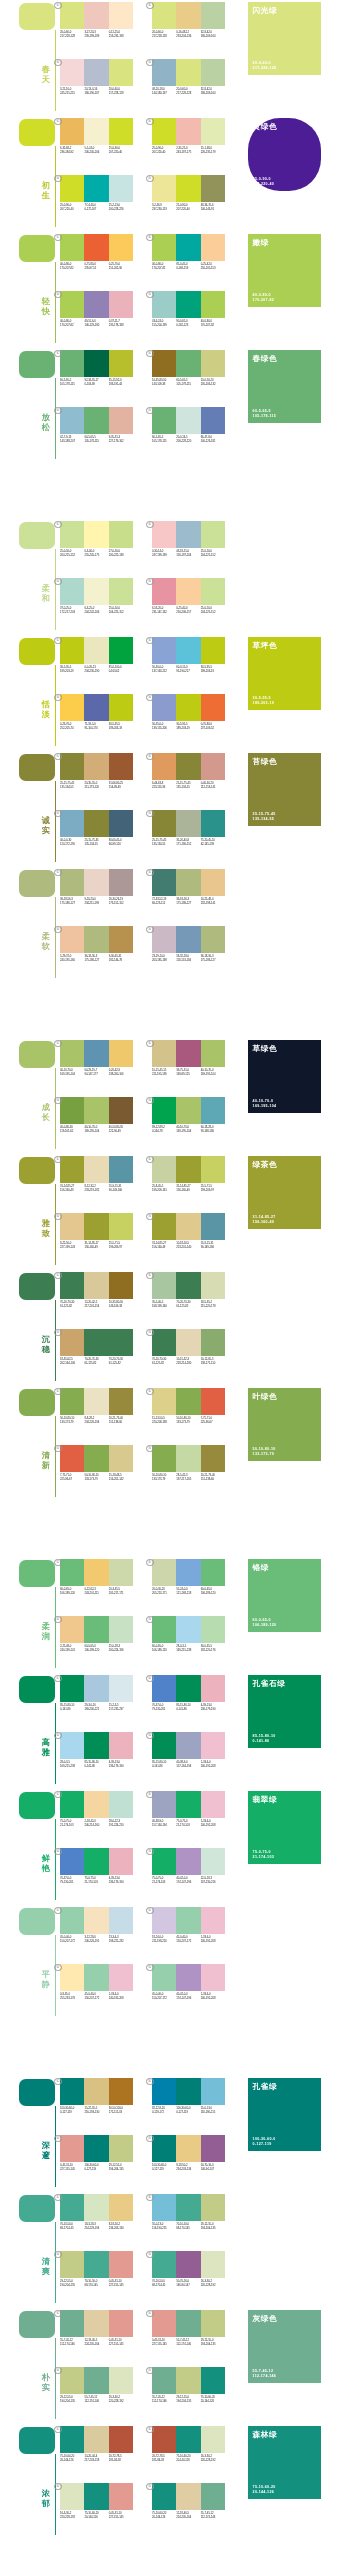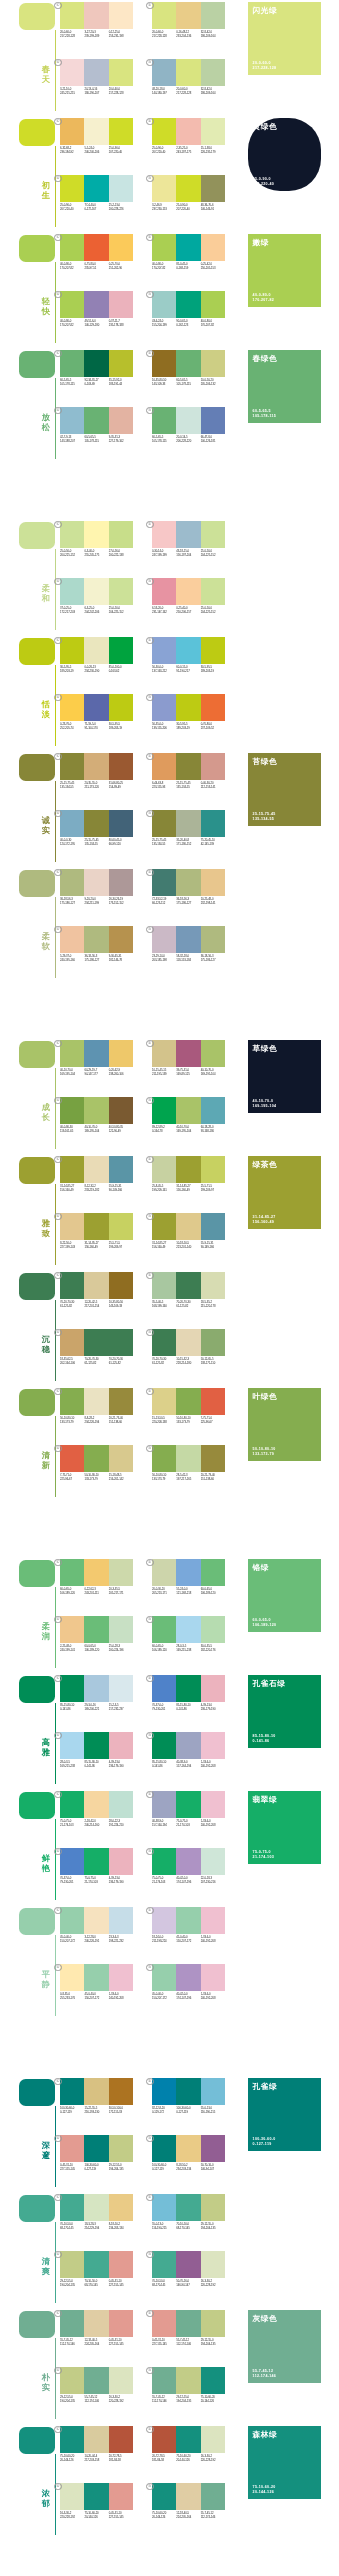--- a/index.html
+++ b/index.html
@@ -245,21 +245,21 @@
                 <span class="c">25-0-90-0</span>
                 <span class="r">207-220-40</span>
               </div>
               <div>
                 <span class="c">48-36-70-6</span>
                 <span class="r">146-146-91</span>
               </div>
             </div>
           </div>
         </div>
-        <div class="big" style="background: #0f172a; border-radius: 32px;">
+        <div class="big" style="background: #4c1d95; border-radius: 32px;">
           <div class="bigname">黄绿色</div>
           <div class="bigcodes">
             <div>25-0-90-0</div>
             <div>207-220-40</div>
           </div>
         </div>
       </div>
       <div class="group">
         <div class="chipcol">
           <div class="chip" style="background: rgb(170, 207, 82);"></div>
@@ -668,20 +668,27 @@
                 <span class="c">30-5-95-5</span>
                 <span class="r">189-203-19</span>
               </div>
               <div>
                 <span class="c">0-70-80-0</span>
                 <span class="r">237-109-52</span>
               </div>
             </div>
           </div>
         </div>
+        <div class="big" style="background: rgb(189, 203, 19);">
+          <div class="bigname">草坪色</div>
+          <div class="bigcodes">
+            <div>30-5-95-5</div>
+            <div>189-203-19</div>
+          </div>
+        </div>
       </div>
       <div class="group">
         <div class="chipcol">
           <div class="chip" style="background: rgb(135, 134, 55);"></div>
           <div class="stem" style="background: rgb(135, 134, 55);"></div>
           <div class="vkw" style="color: rgb(135, 134, 55);">
             <span>诚</span>
             <span>实</span>
           </div>
         </div>

